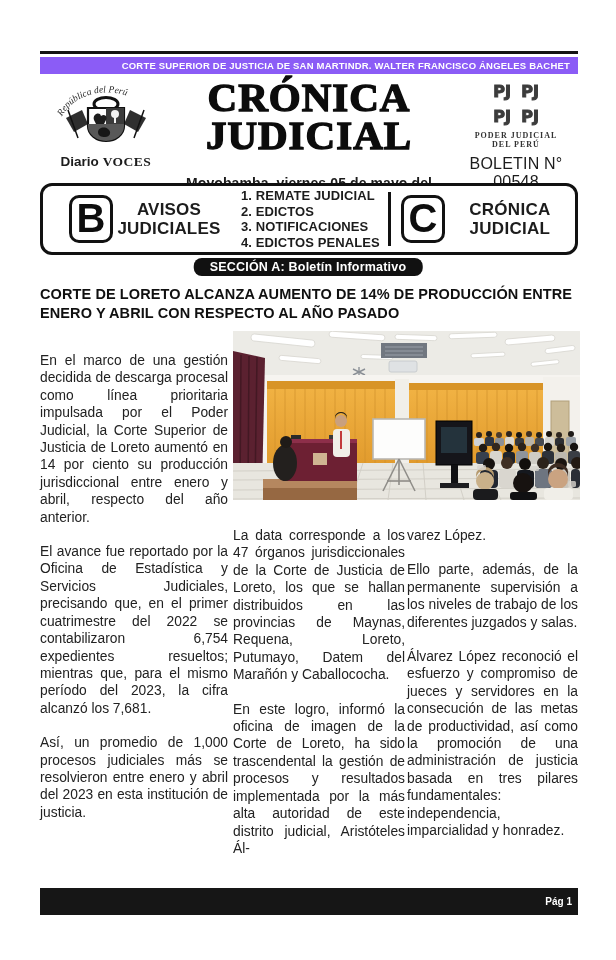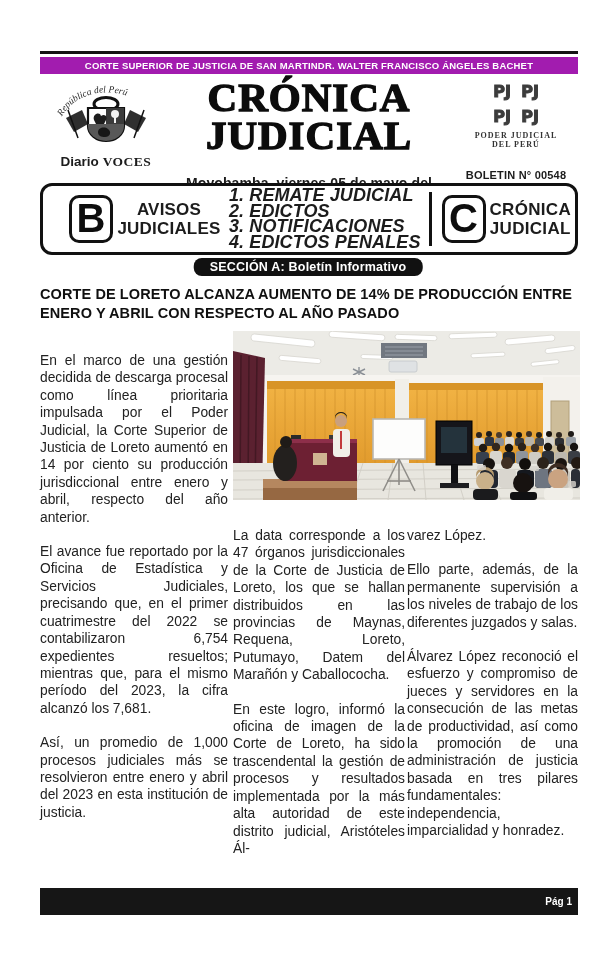--- a/index.html
+++ b/index.html
@@ -1,48 +1,48 @@
 <!DOCTYPE html>
 <html><head>
 <meta charset="utf-8">
 <style>
   html,body{margin:0;padding:0;background:#ffffff;}
   .page{position:relative;width:616px;height:960px;background:#fff;overflow:hidden;
         font-family:"Liberation Sans", sans-serif;color:#1c1c1c;}
   
   .top-rule{position:absolute;left:40px;top:51px;width:538px;height:3px;background:#141414;}
-  .header-bar{position:absolute;left:40px;top:57px;width:538px;height:17px;background:#a21caf;
-      color:#fff;display:flex;justify-content:center;align-items:center;
+  .header-bar{position:absolute;left:40px;top:57px;width:538px;height:17px;background:#8b5cf6;
+      color:#fff;display:flex;justify-content:flex-end;align-items:center;
       padding:0 8px;box-sizing:border-box;font-size:9.5px;font-weight:bold;letter-spacing:.2px;white-space:nowrap;}
   
   .masthead{position:absolute;left:40px;top:78px;width:538px;height:102px;}
   .crest{position:absolute;left:4px;top:2px;width:124px;text-align:center;}
   .diario{font-size:13.5px;font-weight:bold;margin-top:-2px;}
   .diario .voces{font-family:"Liberation Serif",serif;font-weight:900;letter-spacing:.5px;}
   .title-block{position:absolute;left:140px;width:258px;top:0;text-align:center;}
   .big-title{font-family:"Liberation Serif","DejaVu Serif",serif;font-weight:900;
       font-size:41px;line-height:38px;letter-spacing:1px;color:#0c0c0c;
       -webkit-text-stroke:1.4px #0c0c0c;}
   .dateline{font-size:14px;font-weight:bold;margin-top:21px;letter-spacing:.1px;}
   .pj-block{position:absolute;right:2px;top:2px;width:120px;text-align:center;}
   .pj-grid{display:inline-grid;grid-template-columns:26px 26px;grid-gap:2px;}
   .pj-cell{width:26px;height:23px;display:flex;align-items:center;justify-content:center;
       font-family:"DejaVu Sans",sans-serif;font-weight:900;font-size:16px;color:#3c3c3c;
       -webkit-text-stroke:1px #3c3c3c;}
   .pj-name{font-size:8px;color:#333;letter-spacing:1px;line-height:9px;margin-top:3px;font-family:"Liberation Serif",serif;font-weight:bold;}
-  .bulletin{font-size:11px;font-weight:bold;margin-top:20px;letter-spacing:.2px;}
+  .bulletin{font-size:16px;font-weight:normal;margin-top:6px;letter-spacing:.2px;}
   
   .section-strip{position:absolute;left:40px;top:183px;width:538px;height:72px;border:3px solid #111;
       border-radius:12px;box-sizing:border-box;display:flex;align-items:center;background:#fff;}
   .letter-badge{width:44px;height:48px;border:3.5px solid #111;border-radius:10px;flex:0 0 auto;
       display:flex;align-items:center;justify-content:center;font-size:40px;font-weight:900;
       color:#0d0d0d;font-family:"Liberation Sans",sans-serif;line-height:1;padding-bottom:2px;box-sizing:border-box;}
   .badge-b{margin-left:26px;}
   .avisos-label{width:112px;text-align:center;font-size:17px;font-weight:800;line-height:19px;letter-spacing:.2px;}
-  .b-items{margin-left:4px;font-size:18px;font-weight:800;line-height:15.5px;letter-spacing:.1px;font-style:italic;}
+  .b-items{margin-left:16px;font-size:13px;font-weight:800;line-height:15.5px;letter-spacing:.1px;}
   .strip-divider{width:3px;height:54px;background:#111;margin:0 10px 0 8px;flex:0 0 auto;}
   .c-label{flex:1;text-align:center;font-size:17px;font-weight:800;line-height:19px;letter-spacing:.3px;}
   
   .section-a{position:absolute;left:50%;transform:translateX(-50%);top:258px;background:#111;color:#fff;
       border-radius:8px;padding:2px 16px;font-size:12.5px;font-weight:bold;letter-spacing:.2px;white-space:nowrap;}
   
   .headline{position:absolute;left:40px;top:285px;width:538px;font-size:14.5px;font-weight:800;
       line-height:18.5px;letter-spacing:.1px;color:#101010;}
   
   .col{position:absolute;font-size:13.8px;line-height:17.4px;text-align:justify;color:#222;margin-top:21px;}

